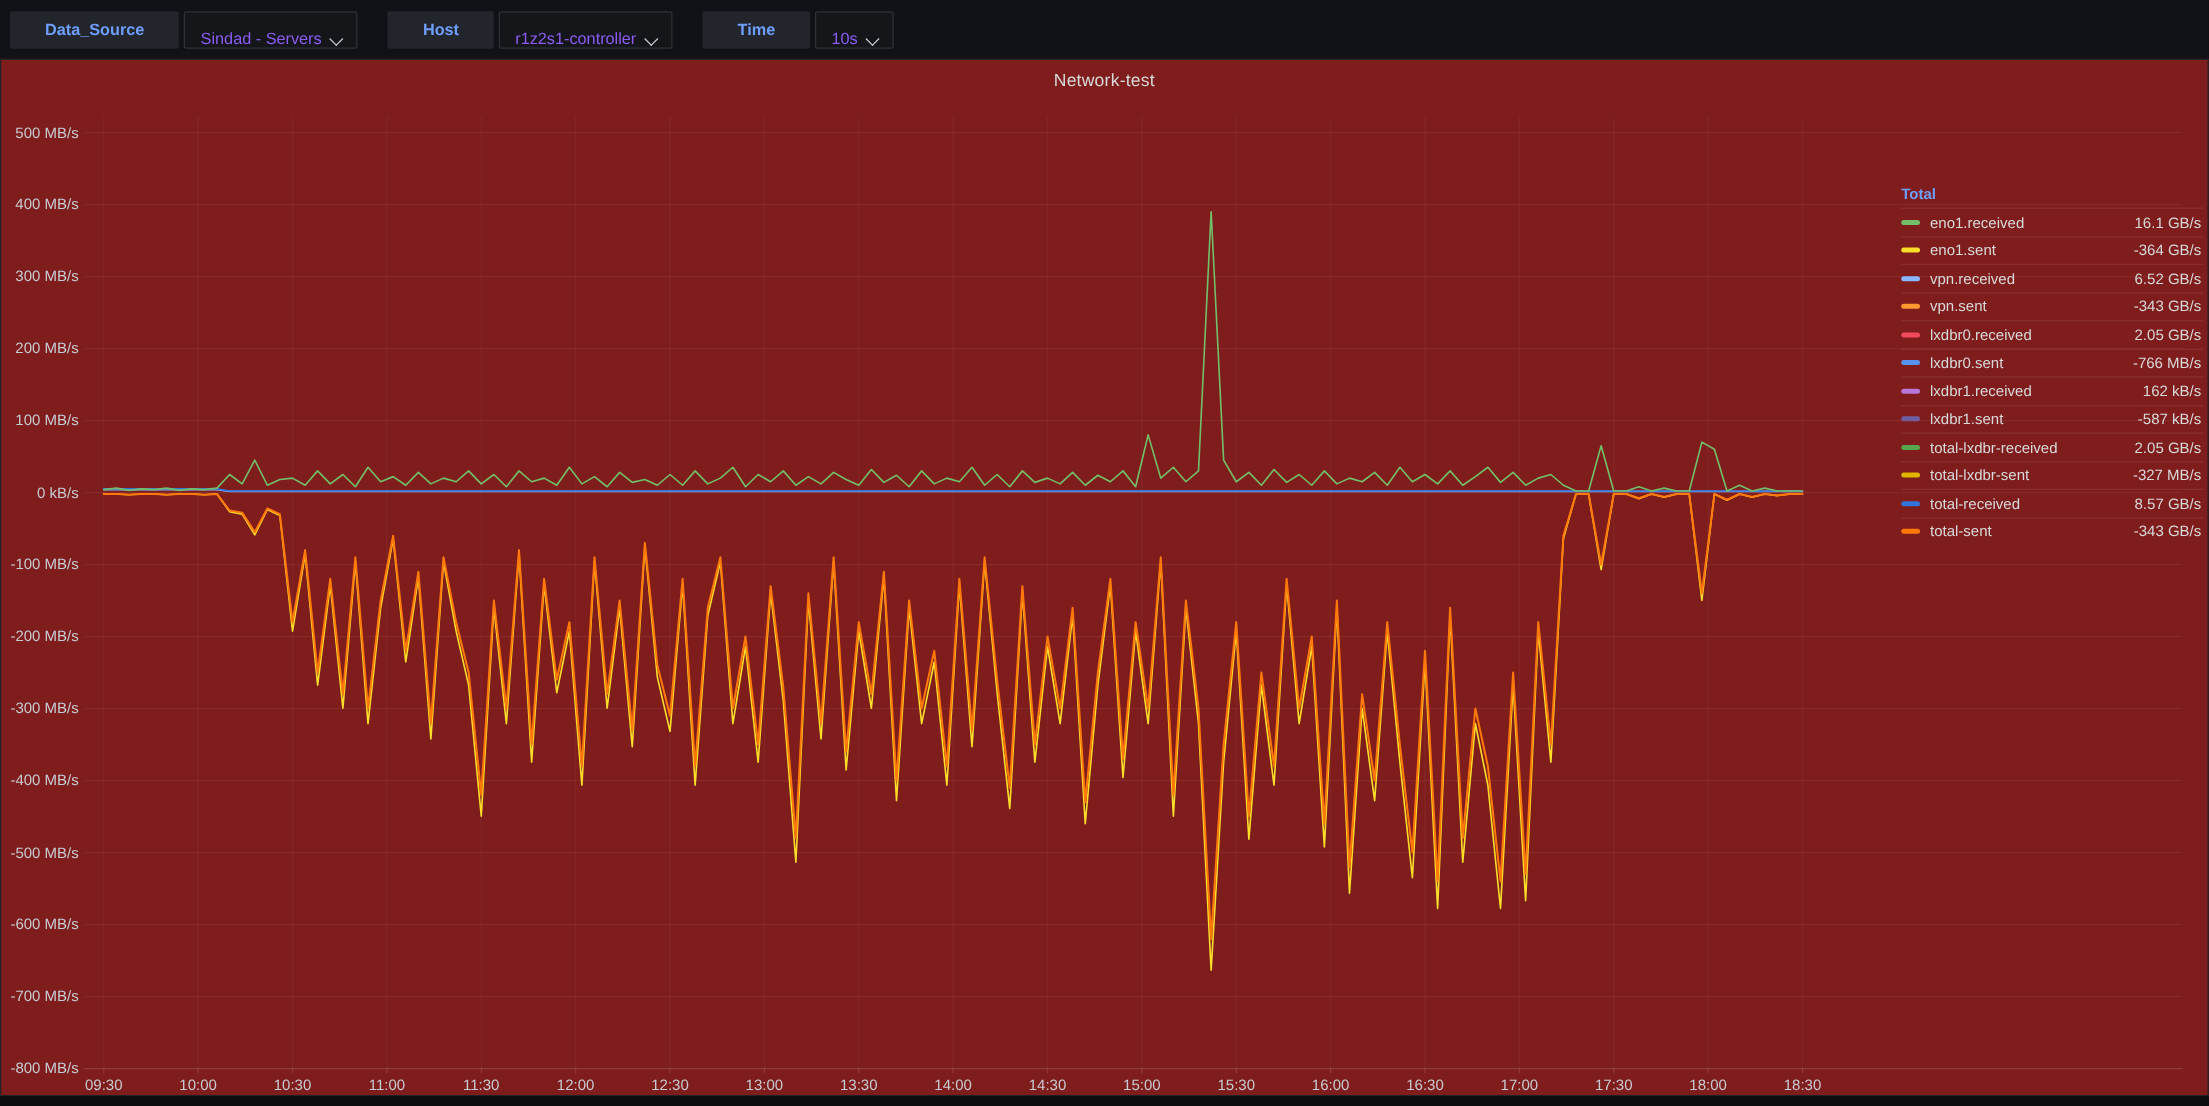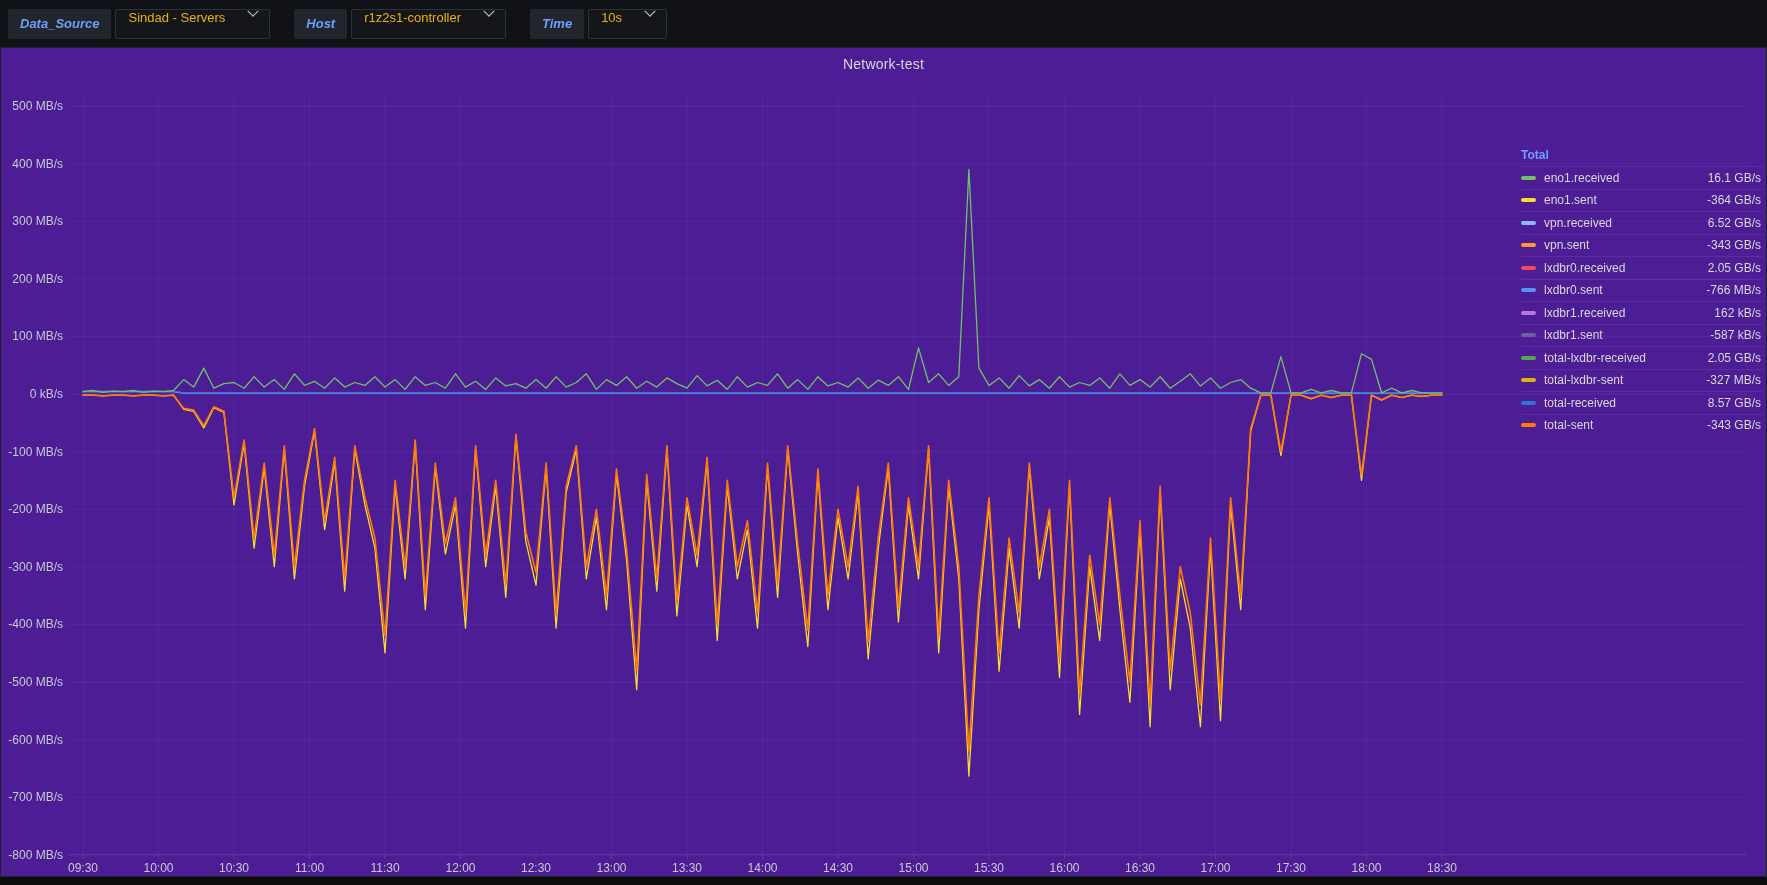--- a/index.html
+++ b/index.html
@@ -3,28 +3,28 @@
 <meta charset="utf-8">
 <style>
   html,body{margin:0;padding:0;background:#0c0d0f;}
   body{width:1767px;height:885px;position:relative;overflow:hidden;
        font-family:"Liberation Sans",sans-serif;color:#d8d9da;-webkit-font-smoothing:antialiased;}
   
   .topbar{position:absolute;left:0;top:0;width:100%;height:47px;background:#111217;
           display:flex;align-items:center;gap:6px;padding-left:8px;box-sizing:border-box;}
   .var-group{display:flex;align-items:stretch;margin-right:18px;}
   .var-label{background:#22252b;color:#6e9fff;font-size:13px;font-weight:600;
-             display:flex;align-items:center;padding:0 12px;height:30px;border-radius:2px;font-style:italic;}
-  .var-value{background:#141619;border:1px solid #2c3235;color:#eab308;font-size:13px;
-             display:flex;align-items:flex-start;gap:24px;padding:0 12px;height:30px;box-sizing:border-box;
+             display:flex;align-items:center;padding:0 28px;height:30px;border-radius:2px;}
+  .var-value{background:#141619;border:1px solid #2c3235;color:#8b5cf6;font-size:13px;
+             display:flex;align-items:flex-end;gap:8px;padding:0 12px;height:30px;box-sizing:border-box;
              margin-left:4px;border-radius:2px;cursor:pointer;white-space:nowrap;}
   .chev{width:7px;height:7px;border-right:1.6px solid #c7cbd2;border-bottom:1.6px solid #c7cbd2;
         transform:rotate(45deg) translate(-2px,-2px);display:inline-block;}
   
-  .panel{position:absolute;left:0;top:47px;width:1767px;height:830px;background:#4c1d95;
+  .panel{position:absolute;left:0;top:47px;width:1767px;height:830px;background:#7f1d1d;
          border:1px solid #202226;box-sizing:border-box;}
   .panel-title{position:absolute;left:0;top:8px;width:100%;text-align:center;
                font-size:14px;font-weight:500;color:#d8d9da;letter-spacing:.2px;}
   svg.chart{position:absolute;left:0;top:0;}
   
   .legend{position:absolute;left:1520px;top:96px;width:242px;font-size:12px;}
   .legend-header{display:flex;justify-content:flex-start;align-items:center;height:22px;
                  color:#6e9fff;font-weight:600;cursor:pointer;padding-right:2px;}
   .legend-row{display:flex;align-items:center;height:21.5px;border-top:1px solid rgba(255,255,255,.08);
               cursor:pointer;padding-right:2px;}

